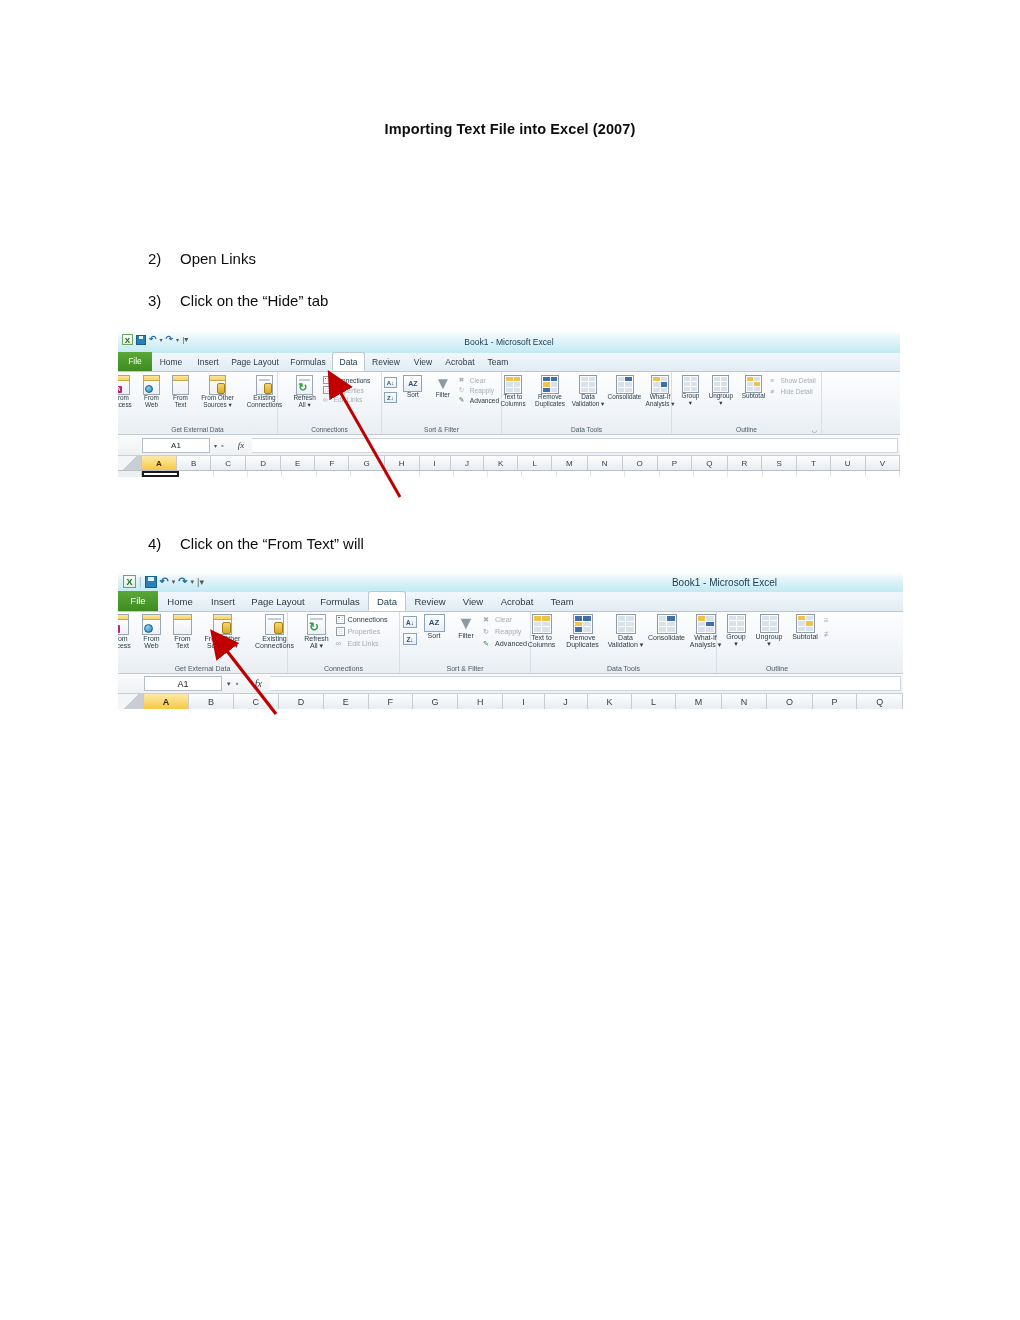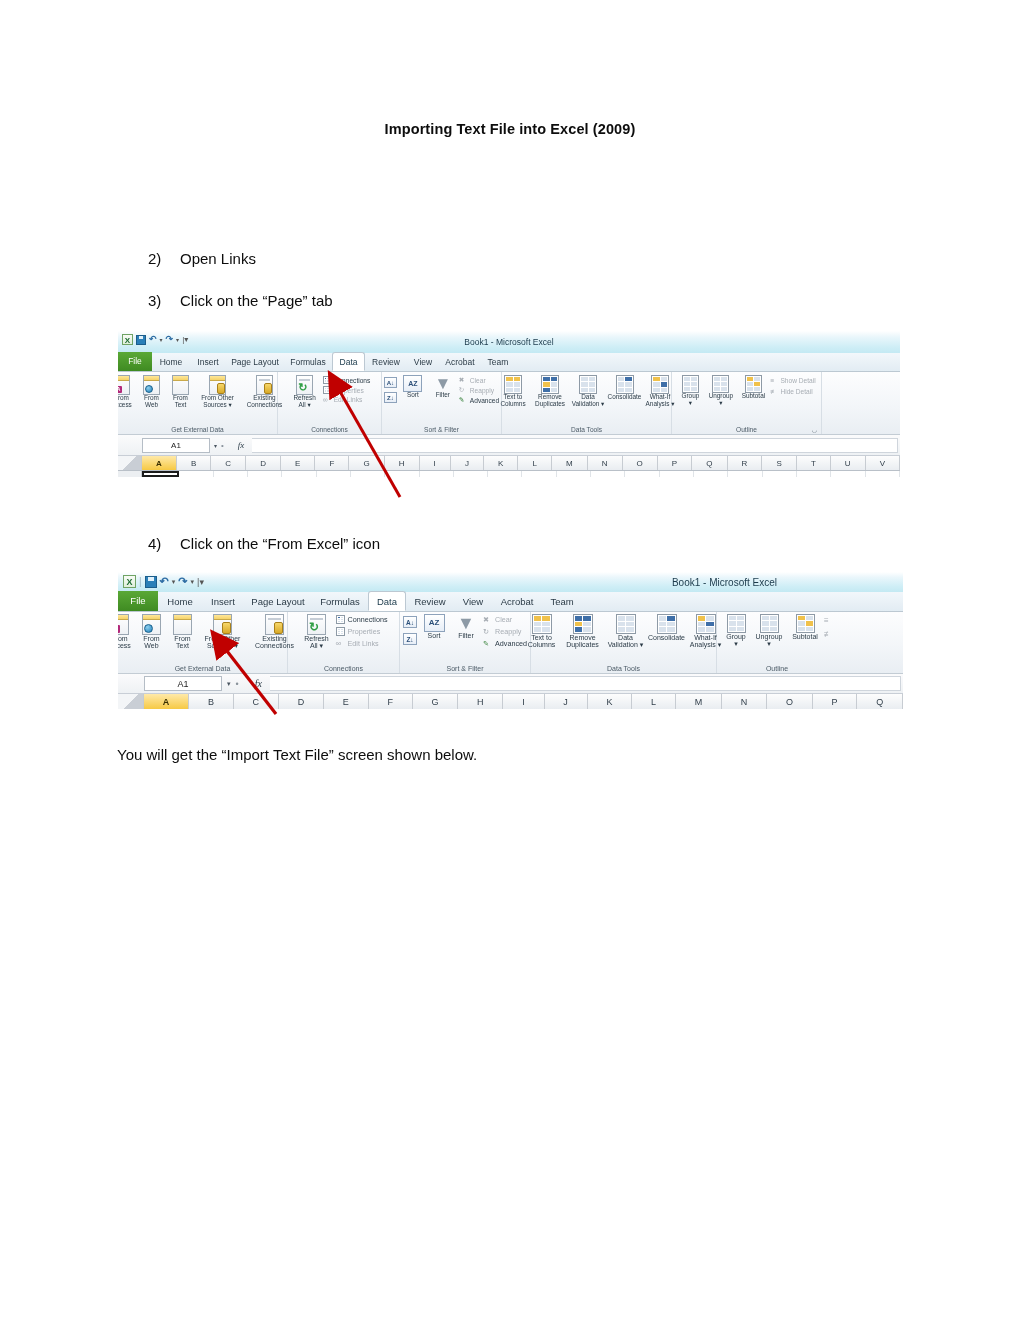--- a/index.html
+++ b/index.html
@@ -202,27 +202,27 @@
   .gcell.sel{ border:2px solid #1a1a1a; background:#ffffff; }
 
   
   .arrow-svg{ position:absolute; left:0; top:0; pointer-events:none; }
 </style>
 </head>
 <body>
 
 <div class="page">
 
-  <div class="doc-title">Importing Text File into Excel (2009)</div>
+  <div class="doc-title">Importing Text File into Excel (2007)</div>
 
   <div class="step s2">
     <span class="num">2)</span><span>Open Links</span>
   </div>
   <div class="step s3">
-    <span class="num">3)</span><span>Click on the “Page” tab</span>
+    <span class="num">3)</span><span>Click on the “Hide” tab</span>
   </div>
 
   <div class="shot" id="shot1" style="left:118px; top:331px; width:782px; height:167px;">
 
     <div class="xl-titlebar" style="height:22px;">
       <div class="qat" style="left:4px; top:3px;">
         <span class="xl-logo" style="width:11px;height:11px;font-size:8px;line-height:11px;">X</span>
         <span class="save-ico" style="width:10px;height:10px;"></span>
         <span class="arrow-ico" style="font-size:9px;">↶</span>
         <span class="drop-caret" style="font-size:6px;">▾</span>
@@ -551,21 +551,21 @@
   <svg class="arrow-svg" width="1020" height="1320">
     <defs>
       <marker id="ah1" markerWidth="9" markerHeight="9" refX="7.5" refY="4.5" orient="auto">
         <path d="M0,0 L9,4.5 L0,9 z" fill="#c00000"></path>
       </marker>
     </defs>
     <line x1="400" y1="497" x2="330" y2="374" stroke="#c00000" stroke-width="3" marker-end="url(#ah1)"></line>
   </svg>
 
   <div class="step s4" style="left:148px;">
-    <span class="num">4)</span><span>Click on the “From Excel” icon</span>
+    <span class="num">4)</span><span>Click on the “From Text” will</span>
   </div>
 
   <div class="shot" id="shot2" style="left:118px; top:572px; width:785px; height:137px;">
 
     <div class="xl-titlebar" style="height:20px;">
       <div class="qat" style="left:5px; top:3px;">
         <span class="xl-logo" style="width:13px;height:13px;font-size:9px;line-height:13px;">X</span>
         <span style="color:#9bb6c4;font-size:10px;">|</span>
         <span class="save-ico" style="width:12px;height:12px;"></span>
         <span class="arrow-ico" style="font-size:11px;">↶</span>
@@ -855,15 +855,14 @@
 
   <svg class="arrow-svg" width="1020" height="1320">
     <defs>
       <marker id="ah2" markerWidth="9" markerHeight="9" refX="7.5" refY="4.5" orient="auto">
         <path d="M0,0 L9,4.5 L0,9 z" fill="#c00000"></path>
       </marker>
     </defs>
     <line x1="276" y1="714" x2="213" y2="633" stroke="#c00000" stroke-width="3.2" marker-end="url(#ah2)"></line>
   </svg>
 
-  <div class="para">You will get the “Import Text File” screen shown below.</div>
 
 </div>
 
 </body></html>

